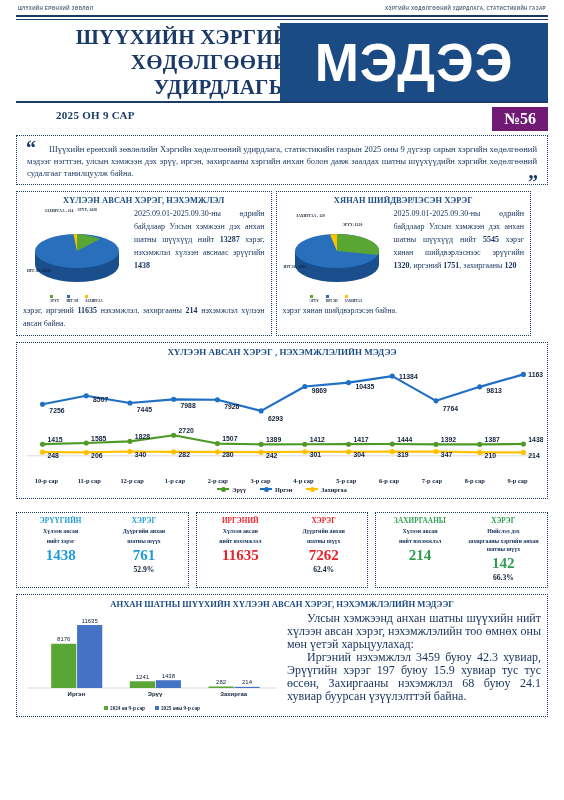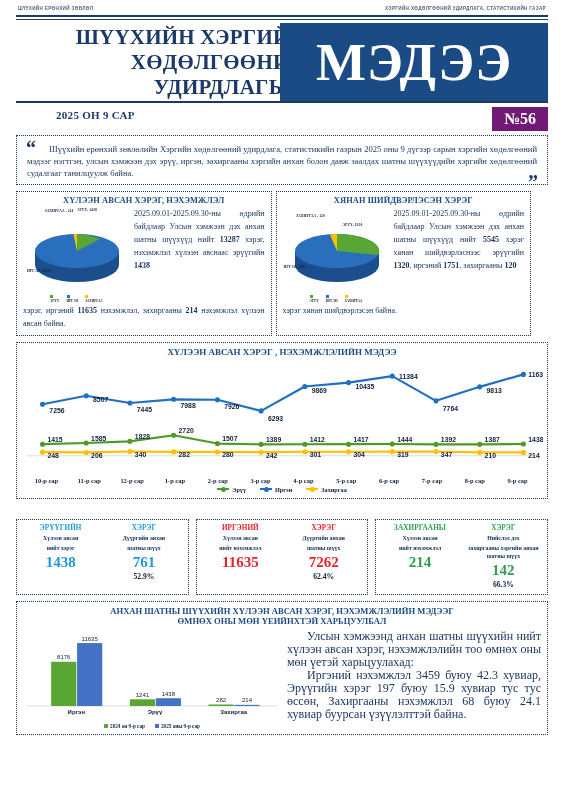--- a/index.html
+++ b/index.html
@@ -21,21 +21,21 @@
   .rule-thin { height: 1px; background: #1b3a68; margin: 1.5px 8px 0 8px; }
 
   .masthead { position: relative; margin: 3px 8px 0 8px; height: 78px; }
   .mast-words { position: absolute; left: 0; top: 2px; width: 290px;
     text-align: right; font-family: "Liberation Serif", serif; font-weight: 700;
     font-size: 21px; line-height: 25px; color: #1b3a68; letter-spacing: .2px; }
   .mast-block { position: absolute; right: 0; top: 0; width: 268px; height: 78px;
     background: #1b4b84; }
   .mast-block span { position: absolute; left: 50%; top: 50%;
     transform: translate(-50%,-50%); color: #fff; font-weight: 700;
-    font-size: 53px; letter-spacing: 1px; font-family: Liberation Serif, serif;
+    font-size: 53px; letter-spacing: 1px; font-family: Liberation Sans, sans-serif;
     white-space: nowrap; }
 
   .date-row { position: relative; margin: 4px 8px 0 8px; height: 20px; }
   .date-row .date { position: absolute; left: 40px; top: 2px; font-weight: 700;
     font-size: 11px; letter-spacing: .3px; }
   .issue { position: absolute; right: 0; top: 0; background: #701a75; color: #fff;
     font-weight: 700; font-size: 16px; padding: 3px 12px; }
 
   
   .intro { margin: 8px 8px 0 8px; border: 1.4px dotted #1b3a68; padding: 7px 10px 4px 10px;
@@ -78,21 +78,21 @@
   .lc-xlabels span { flex: 1; text-align: center; font-size: 6.4px; font-weight: 700;
     color: #11203a; }
   .lc-legend { display: flex; justify-content: center; gap: 14px; margin-top: 2px; }
   .lc-legend div { display: flex; align-items: center; gap: 3px; font-size: 6.2px;
     font-weight: 700; color: #11203a; }
   .lc-legend i { display: inline-block; width: 12px; height: 2px; position: relative; }
   .lc-legend i::after { content:""; position:absolute; left:4px; top:-1.5px;
     width:5px; height:5px; border-radius:50%; background: inherit; }
 
   
-  .stats { display: flex; gap: 7px; margin: 20px 8px 0 8px; }
+  .stats { display: flex; gap: 7px; margin: 13px 8px 0 8px; }
   .stat { flex: 1; border: 1.4px dotted #1b3a68; padding: 4px 2px 5px 2px;
     display: flex; }
   .stat-col { flex: 1; text-align: center; }
   .stat-head { font-size: 7.2px; font-weight: 700; letter-spacing: .1px; }
   .stat-sub { font-size: 5.8px; font-weight: 700; line-height: 8px; color: #16325c;
     margin-top: 2px; }
   .stat-num { font-size: 15px; font-weight: 700; margin-top: 2px; }
   .stat-pct { font-size: 7.6px; font-weight: 700; color: #11203a; margin-top: 1px; }
   .c-blue { color: #1f9ad6; } .c-red { color: #e8222a; } .c-green { color: #2f9e4f; }
 
@@ -357,21 +357,20 @@
         <div class="stat-sub">захиргааны хэргийн анхан шатны шүүх</div>
         <div class="stat-num c-green">142</div>
         <div class="stat-pct">66.3%</div>
       </div>
     </div>
   </div>
 
   <div class="bottom">
     <h3>
       <div>АНХАН ШАТНЫ ШҮҮХИЙН ХҮЛЭЭН АВСАН ХЭРЭГ, НЭХЭМЖЛЭЛИЙН МЭДЭЭГ</div>
-      <div>ӨМНӨХ ОНЫ МӨН ҮЕИЙНХТЭЙ ХАРЬЦУУЛБАЛ</div>
     </h3>
     <div class="bottom-body">
       <div>
         <div class="barchart">
           <svg id="barSvg" viewBox="0 0 258 92" preserveAspectRatio="none">
               <line x1="4" x2="254" y1="76" y2="76" stroke="#d9d9d9" stroke-width="1"></line>
               <rect x="28.16" y="31.769180327868852" width="25.173333333333336" height="44.23081967213115" fill="#5aa634"></rect>
               <text x="40.74666666666667" y="29.269180327868852" font-size="6" font-weight="400" fill="#11203a" text-anchor="middle" font-family="&quot;Liberation Sans&quot;, sans-serif">8176</text>
               <rect x="54.08853333333334" y="13.056557377049181" width="25.173333333333336" height="62.94344262295082" fill="#4472c4"></rect>
               <text x="66.6752" y="10.556557377049181" font-size="6" font-weight="400" fill="#11203a" text-anchor="middle" font-family="&quot;Liberation Sans&quot;, sans-serif">11635</text>

